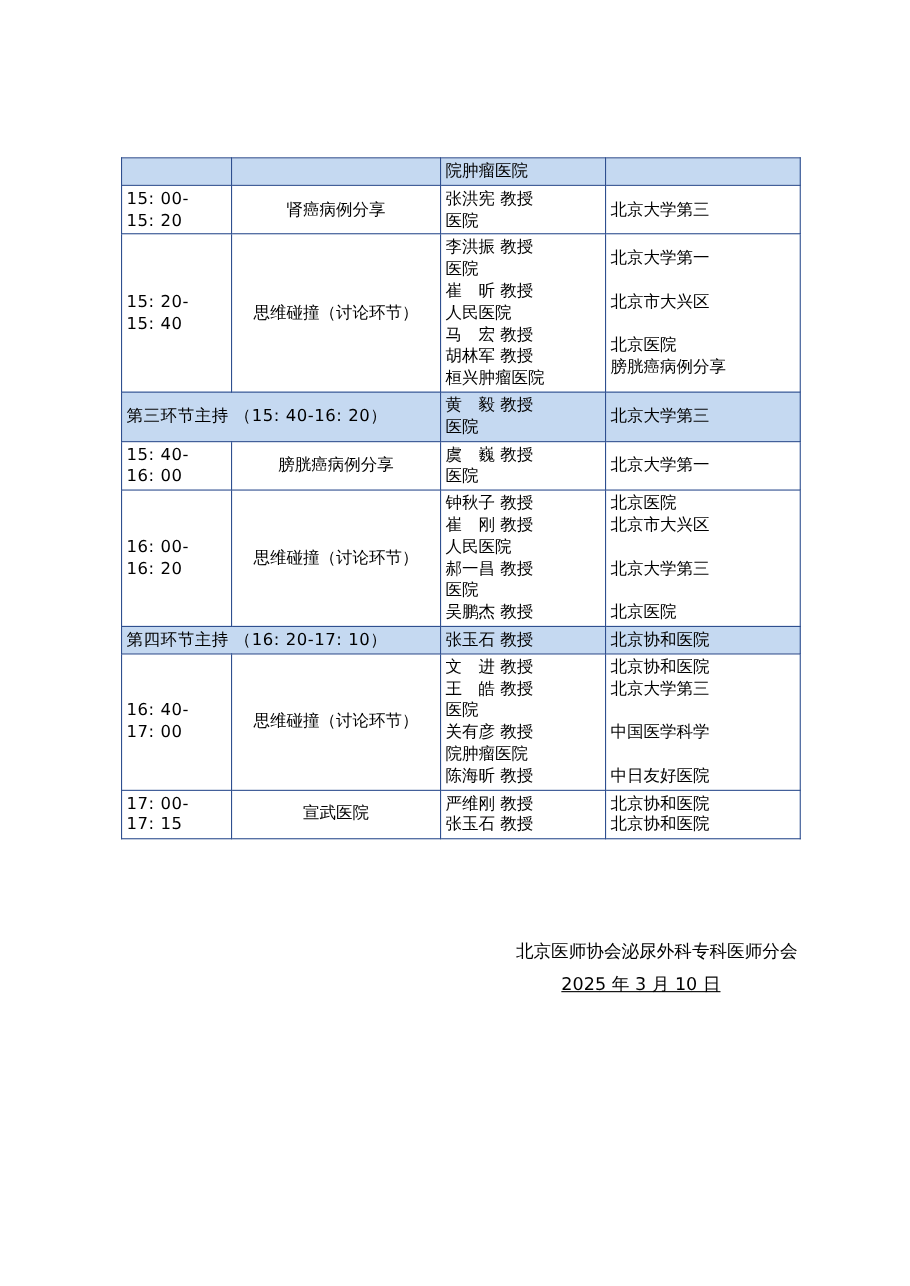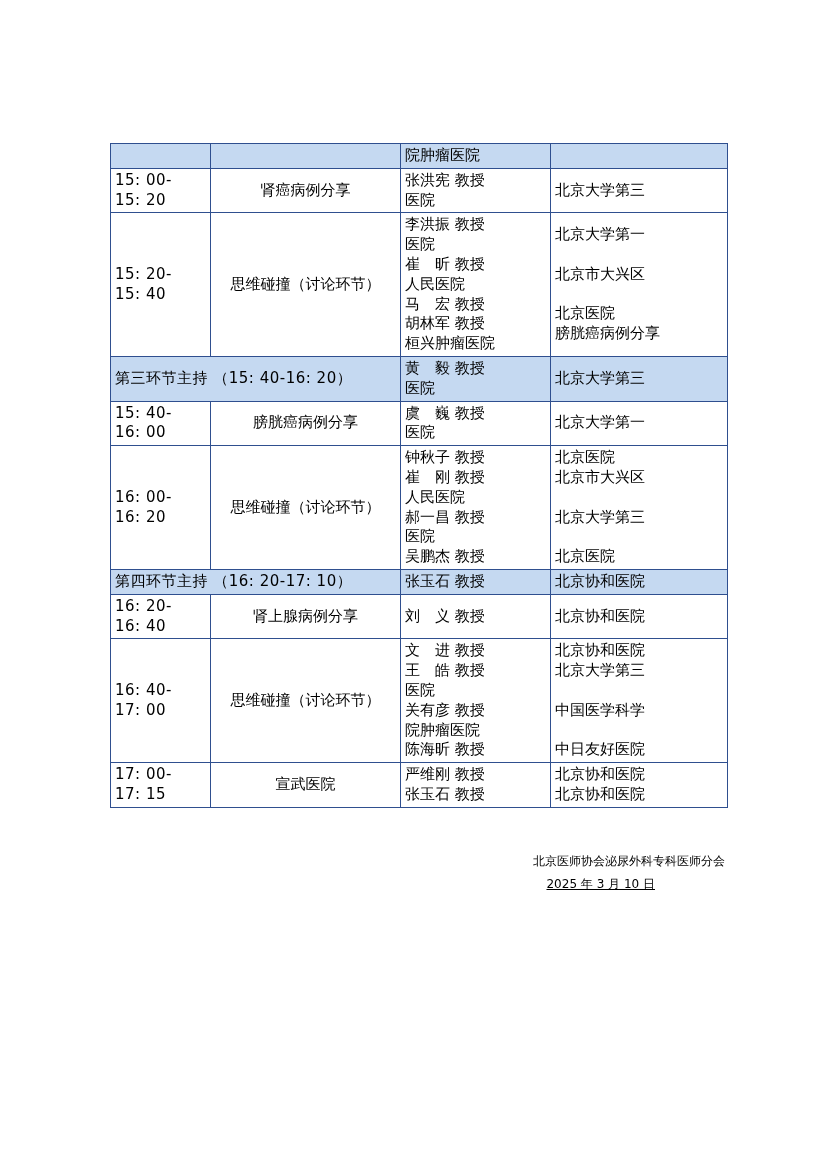--- a/index.html
+++ b/index.html
@@ -73,21 +73,21 @@
   .stack .line {
     display: block;
     white-space: nowrap;
   }
   .footer {
     position: absolute;
     left: 110px;
     top: 850px;
     width: 617px;
     text-align: right;
-    font-size: 12px;
+    font-size: 16px;
     line-height: 1.9;
   }
   .footer .ln {
     display: block;
     padding-right: 2px;
   }
   .footer .ln2 {
     display: block;
     padding-right: 72px;
     text-decoration: underline;
@@ -240,39 +240,20 @@
               <span class="line">张玉石 教授</span>
             </span>
           </td>
           <td class="cell-org">
             <span class="stack">
               <span class="line">北京协和医院</span>
             </span>
           </td>
         </tr>
 
-        <tr>
-          <td class="cell-time">
-            <span class="stack">
-              <span class="line">16: 20-</span>
-              <span class="line">16: 40</span>
-            </span>
-          </td>
-          <td class="cell-topic"><span>肾上腺病例分享</span></td>
-          <td class="cell-speaker">
-            <span class="stack">
-              <span class="line">刘　义 教授</span>
-            </span>
-          </td>
-          <td class="cell-org">
-            <span class="stack">
-              <span class="line">北京协和医院</span>
-            </span>
-          </td>
-        </tr>
 
         <tr>
           <td class="cell-time">
             <span class="stack">
               <span class="line">16: 40-</span>
               <span class="line">17: 00</span>
             </span>
           </td>
           <td class="cell-topic"><span>思维碰撞（讨论环节）</span></td>
           <td class="cell-speaker">

